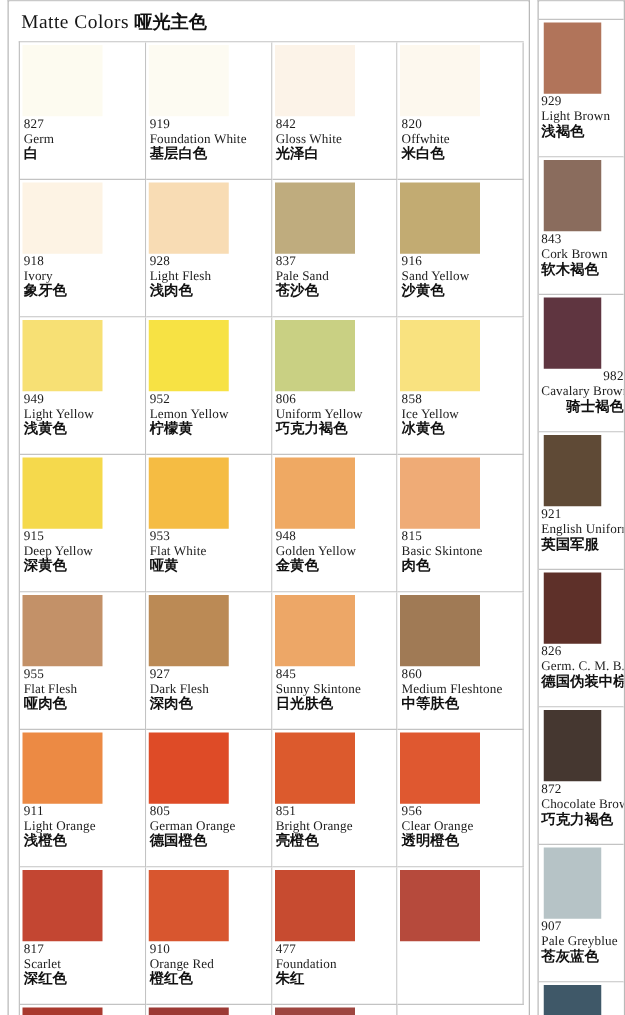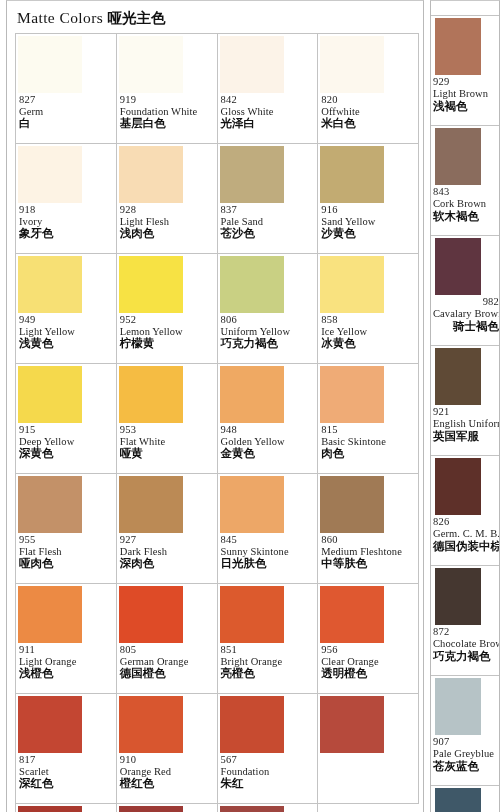--- a/index.html
+++ b/index.html
@@ -377,21 +377,21 @@
             <span class="chip" style="background: rgb(216, 86, 47);"></span>
             <div class="meta">
               <div class="code">910</div>
               <div class="en">Orange Red</div>
               <div class="cn">橙红色</div>
             </div>
           </div>
           <div class="swatch-card">
             <span class="chip" style="background: rgb(199, 75, 48);"></span>
             <div class="meta">
-              <div class="code">567</div>
+              <div class="code">477</div>
               <div class="en">Foundation</div>
               <div class="cn">朱红</div>
             </div>
           </div>
           <div class="swatch-card">
             <span class="chip" style="background: rgb(182, 74, 60);"></span>
           </div>
           <div class="swatch-card">
             <span class="chip" style="background: rgb(169, 57, 46);"></span>
           </div>

